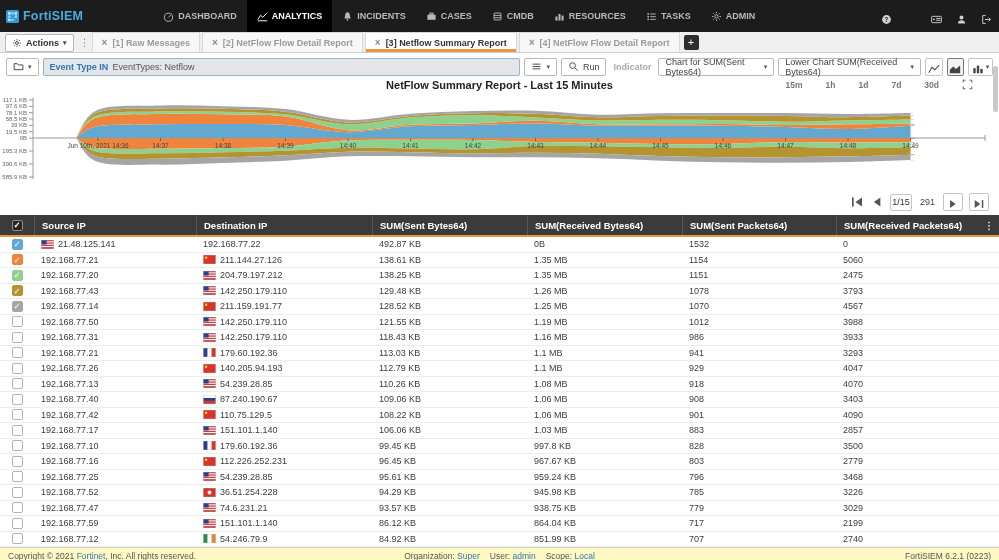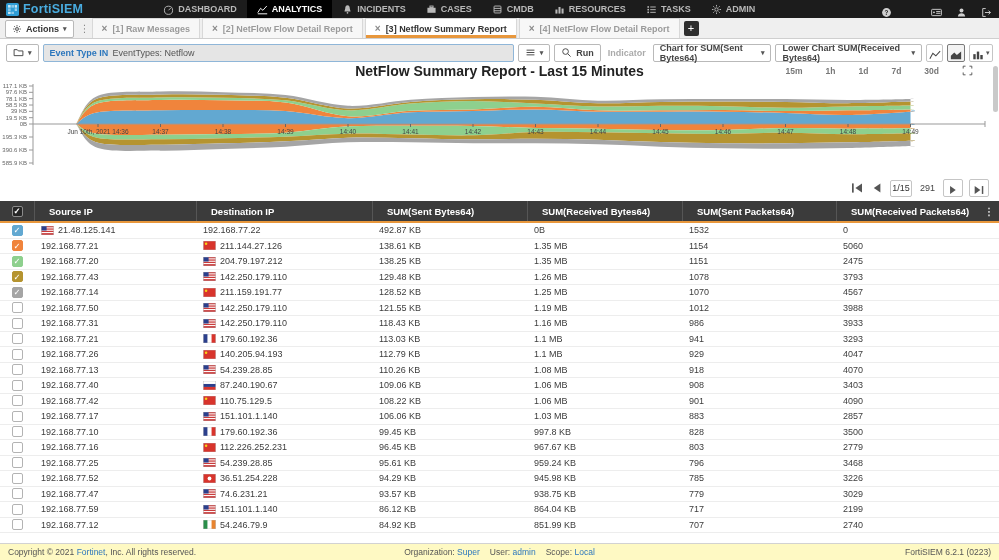--- a/index.html
+++ b/index.html
@@ -1,21 +1,21 @@
 <!DOCTYPE html>
 <html><head>
 <meta charset="utf-8">
 <style>
   *{box-sizing:border-box;margin:0;padding:0}
   html,body{width:999px;height:560px;overflow:hidden}
   body{font-family:"Liberation Sans",sans-serif;background:#fff;position:relative}
   #app{display:flex;flex-direction:column;width:999px;height:560px}
 
   
-  .nav{height:18px;background:#1c1c1c;display:flex;align-items:center;color:#b9b9b9;flex:none}
+  .nav{height:32px;background:#1c1c1c;display:flex;align-items:center;color:#b9b9b9;flex:none}
   .brand{display:flex;align-items:center;gap:4px;margin-left:6px;color:#49ace0;font-size:12.5px;font-weight:bold;letter-spacing:.2px}
   .brand .bicon{width:13px;height:13px;display:inline-block}
   .nav-items{display:flex;height:100%;margin-left:70px}
   .nav-item{display:flex;align-items:center;gap:4px;padding:0 10px;font-size:9px;font-weight:bold;cursor:pointer;height:100%}
   .nav-item.active{background:#000;color:#fff}
   .nav-item .icon{width:11px;height:11px;display:inline-block}
   .nav-right{margin-left:auto;display:flex;align-items:center;height:100%}
   .nav-rt{padding:0 7px;color:#cfcfcf;cursor:pointer;display:flex;align-items:center;height:100%}
   .nav-rt .icon{width:11px;height:11px;display:inline-block}
 
@@ -24,35 +24,35 @@
   .actions-btn{margin:2px 4px 0 5px;padding:0 6px;background:#fff;border:1px solid #b9b9b9;border-radius:2px;font-size:9px;font-weight:bold;color:#333;display:flex;align-items:center;gap:4px;cursor:pointer}
   .actions-btn .icon{width:10px;height:10px}
   .dots{display:flex;align-items:center;color:#888;font-size:10px;padding:0 2px;cursor:pointer}
   .tab{display:flex;align-items:center;gap:5px;padding:0 9px;background:#f7f7f7;border:1px solid #d8d8d8;border-bottom:none;margin-right:2px;font-size:9px;font-weight:bold;color:#9a9a9a;cursor:pointer;position:relative}
   .tab .x{color:#8a8a8a;font-size:10px;line-height:1}
   .tab.active{background:#fff;color:#333;box-shadow:inset 0 -3px 0 #e8973c}
   .add-tab{width:15px;height:15px;margin:3px 2px;background:#2e2e2e;color:#fff;font-size:11px;line-height:14px;text-align:center;border-radius:2px;cursor:pointer}
 
   
   .filterrow{height:23px;display:flex;align-items:center;gap:4px;padding:0 6px;flex:none;margin-top:2px}
-  .fbtn{border:1px solid #b9b9b9;background:#fff;border-radius:2px;height:18px;padding:0 6px;font-size:9px;font-weight:bold;color:#444;display:flex;align-items:center;gap:4px;cursor:pointer}
+  .fbtn{border:1px solid #b9b9b9;background:#fff;border-radius:2px;height:18px;padding:0 6px;font-size:9px;font-weight:normal;color:#444;display:flex;align-items:center;gap:4px;cursor:pointer}
   .fbtn .icon{width:11px;height:11px}
   .caret{font-size:7px;color:#555}
   .finput{width:555px;height:18px;border:1px solid #8fb6d8;border-radius:2px;padding:0 6px;font-size:9px;display:flex;align-items:center;gap:4px;background:#e5e5e5;cursor:text;overflow:hidden;white-space:nowrap}
   .finput .field{color:#2d77bd;font-weight:bold}
   .finput .val{color:#555}
   .rt-controls{margin-left:auto;display:flex;align-items:center;gap:4px}
   .indicator{color:#aaa;font-size:9px;font-weight:bold;padding:0 3px}
   .icon-btn{width:21px;height:18px;border:1px solid #c5c5c5;background:#fff;border-radius:2px;display:flex;align-items:center;justify-content:center;gap:2px;color:#444;cursor:pointer}
   .icon-btn.sel{border:1px solid #7a7a7a;background:#f3f3f3}
   .icon-btn .icon{width:12px;height:12px}
 
   
   .titlerow{height:15px;position:relative;flex:none}
-  .chart-title{text-align:center;font-size:14px;font-weight:bold;color:#222;line-height:15px}
+  .chart-title{text-align:center;font-size:11px;font-weight:bold;color:#222;line-height:15px}
   .ranges{position:absolute;right:26px;top:1px;display:flex;align-items:center;gap:23px;font-size:8.5px;font-weight:bold;color:#777}
   .ranges span{cursor:pointer}
   .ranges .expand{width:11px;height:11px;color:#555;cursor:pointer}
   .scrollthumb{position:absolute;right:1px;top:66px;width:5px;height:46px;background:#c9c9c9;border-radius:3px}
 
   
   .chartwrap{flex:none;height:96px}
   #chart{display:block}
 
   
@@ -60,21 +60,21 @@
   .pg-ic{width:14px;height:14px;color:#555;cursor:pointer}
   .pg-input{width:22px;height:17px;border:1px solid #c5c5c5;border-radius:2px;text-align:center;font-size:9px;color:#333;font-family:"Liberation Sans",sans-serif}
   .pg-total{font-size:9px;color:#444;padding:0 2px}
   .pg-btn{width:20px;height:18px;border:1px solid #c5c5c5;background:#fff;border-radius:2px;display:flex;align-items:center;justify-content:center;color:#555;cursor:pointer}
   .pg-btn .pg-ic{width:12px;height:12px}
 
   
   .tbl{flex:none}
   .trow,.thead{display:grid;grid-template-columns:34px 162px 176px 155px 155px 154px minmax(0,1fr);align-items:center}
   .thead{background:#3b3b3b;color:#fff;height:22px;font-size:9.5px;font-weight:bold;border-bottom:2px solid #e8973c}
-  .thead .hc{padding-left:14px;height:100%;display:flex;align-items:center;border-left:1px solid rgba(255,255,255,.14);cursor:pointer}
+  .thead .hc{padding-left:7px;height:100%;display:flex;align-items:center;border-left:1px solid rgba(255,255,255,.14);cursor:pointer}
   .thead .hc:first-child{border-left:none;justify-content:center;padding-left:0}
   .hmenu{margin-left:auto;padding-right:5px;color:#ddd;font-size:10px}
   .trow{height:15.5px;font-size:9px;color:#3c3c3c;border-bottom:1px solid #ededed;background:#fff}
   .tc{padding-left:7px;display:flex;align-items:center;overflow:hidden;white-space:nowrap}
   .tc.cb{justify-content:center;padding-left:0}
   .cbx{width:11px;height:11px;border:1px solid #b3b3b3;border-radius:2px;background:#fff;display:flex;align-items:center;justify-content:center;font-size:8.5px;line-height:1;color:#fff;cursor:pointer}
   .cbx.hdr{background:#262626;border-color:#8b8b8b}
   .flag{display:inline-flex;margin-right:4px;flex:none}
 
   

